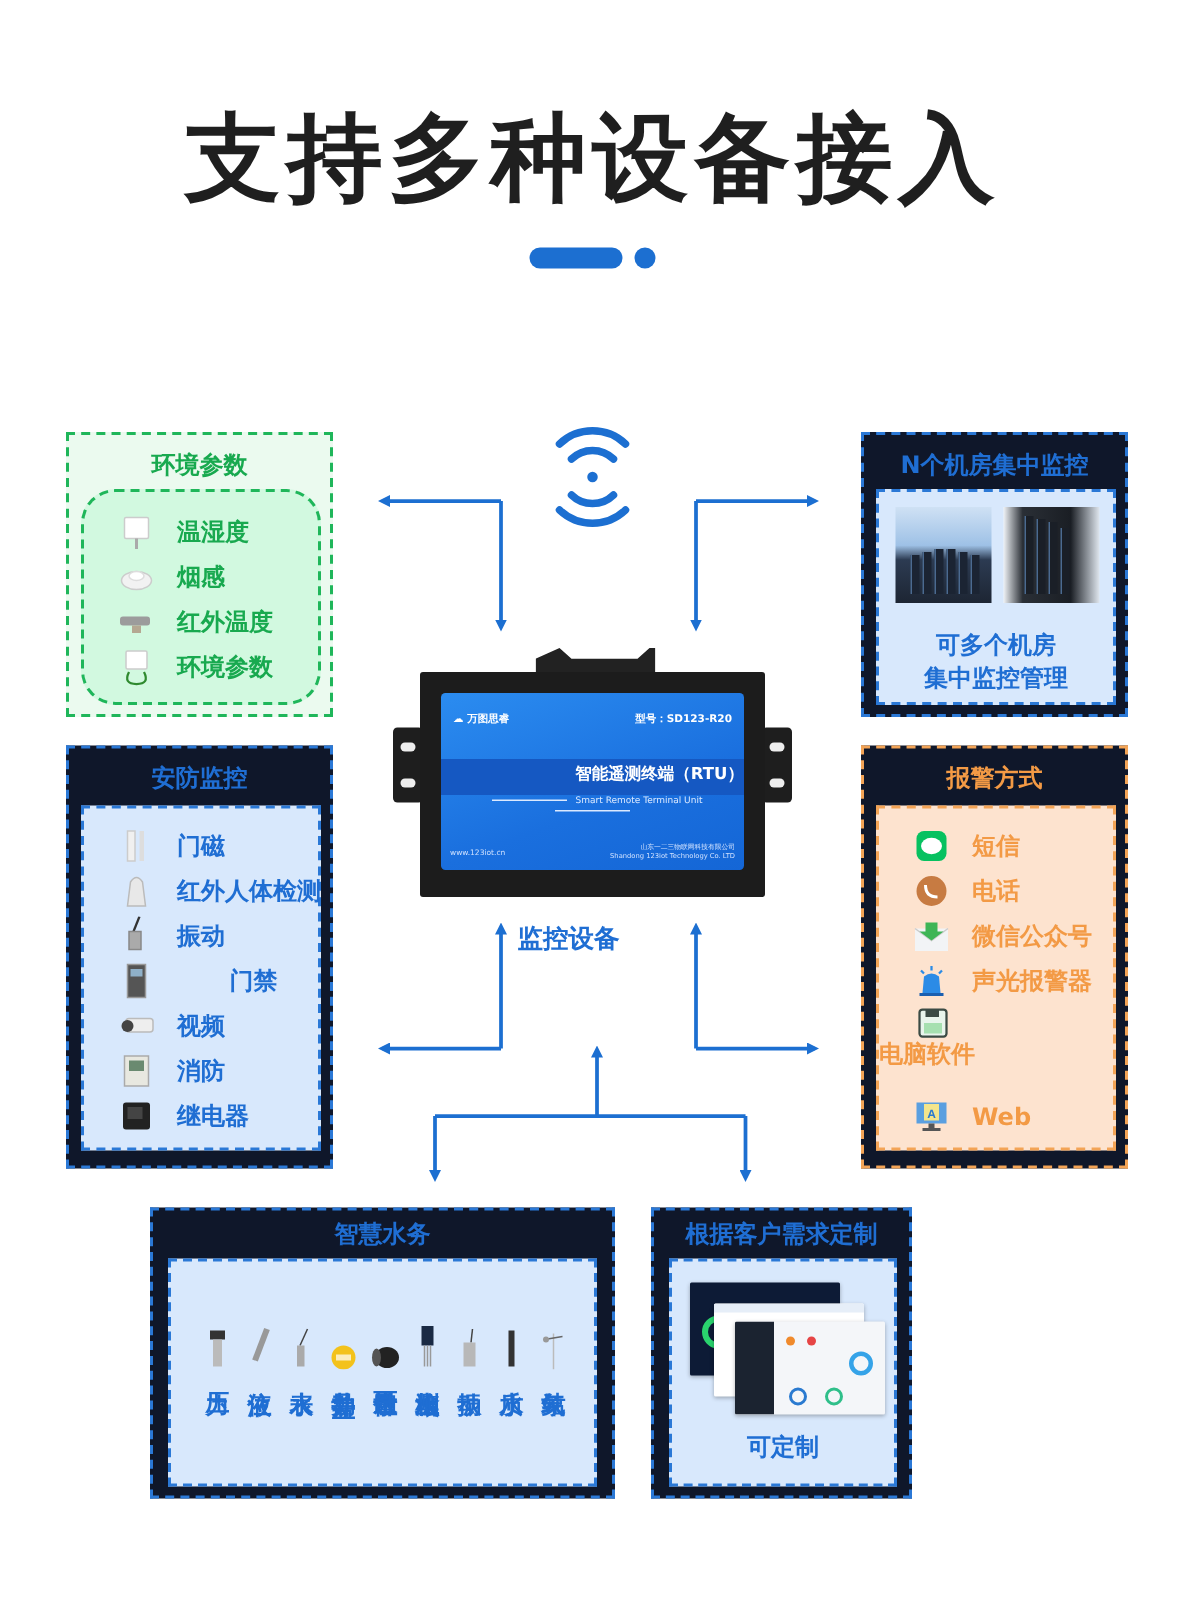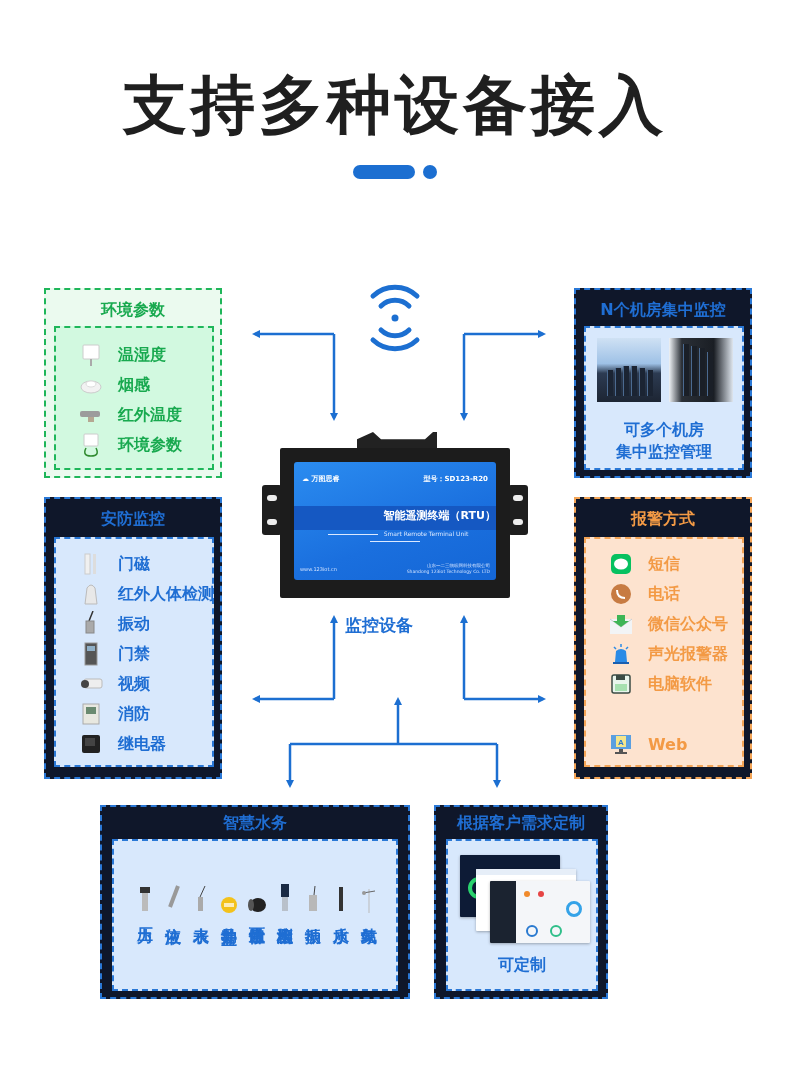--- a/index.html
+++ b/index.html
@@ -13,21 +13,21 @@
   .title-deco { position: absolute; top: 165px; left: 0; width: 790px; height: 14px; }
   .deco-bar { position: absolute; left: 353px; top: 0; width: 62px; height: 14px; border-radius: 7px; background: #1c6fd1; }
   .deco-dot { position: absolute; left: 423px; top: 0; width: 14px; height: 14px; border-radius: 50%; background: #1c6fd1; }
 
   .panel { position: absolute; border: 2px dashed; }
   .panel-title { position: absolute; left: 0; width: 100%; text-align: center; font-size: 16px; font-weight: bold; }
   .inner { position: absolute; border: 2px dashed; }
 
   
   .p-green { border-color: #1fb65a; background: #ebfaef; }
-  .p-green .inner { border-color: #1fb65a; background: #d2f9e0; }
+  .p-green .inner { border-color: #1fb65a; background: #d2f9e0; border-radius: 23px; }
   .p-green .panel-title, .p-green .item-label { color: #18a94f; }
   
   .p-blue { border-color: #2a78d6; background: #0f172a; }
   .p-blue .inner { border-color: #2a78d6; background: #d8e8fc; }
   .p-blue .panel-title, .p-blue .item-label, .p-blue .center-text { color: #1f6ed3; }
   
   .p-orange { border-color: #f3a456; background: #0f172a; }
   .p-orange .inner { border-color: #f3a456; background: #fde3cf; }
   .p-orange .panel-title, .p-orange .item-label { color: #f39a45; }
 
@@ -195,21 +195,21 @@
     </div>
     <div class="item" style="top:72px;">
       <span class="item-icon">
           <svg width="20" height="26">
             <path d="M12,0 L8,10" stroke="#333" stroke-width="1.5"></path>
             <rect x="5" y="10" width="8" height="12" fill="#aaa" stroke="#888"></rect>
           </svg>
         </span>
       <span class="item-label">振动</span>
     </div>
-    <div class="item" style="top:102px;">
+    <div class="item" style="top:102px;gap:35px;">
       <span class="item-icon">
           <svg width="18" height="24">
             <rect x="3" y="1" width="12" height="22" fill="#555" stroke="#999"></rect>
             <rect x="5" y="4" width="8" height="5" fill="#8fb0c8"></rect>
           </svg>
         </span>
       <span class="item-label">门禁</span>
     </div>
     <div class="item" style="top:132px;">
       <span class="item-icon">
@@ -275,21 +275,21 @@
     <div class="item" style="top:102px;">
       <span class="item-icon">
           <svg width="22" height="22">
             <path d="M5,19 L6,8 Q11,4 16,8 L17,19 Z" fill="#2b8be6"></path>
             <rect x="3" y="19" width="16" height="2" fill="#1a5fb0"></rect>
             <path d="M4,4 L6,6 M11,1 L11,4 M18,4 L16,6" stroke="#2b8be6" stroke-width="1.5"></path>
           </svg>
         </span>
       <span class="item-label">声光报警器</span>
     </div>
-    <div class="item" style="top:132px;">
+    <div class="item" style="top:132px;flex-direction:column;">
       <span class="item-icon">
           <svg width="22" height="22">
             <rect x="2" y="2" width="18" height="18" rx="2" fill="#e8f5ec" stroke="#3b4b44" stroke-width="1.5"></rect>
             <rect x="6" y="2" width="9" height="5" fill="#3b4b44"></rect>
             <rect x="5" y="11" width="12" height="7" fill="#a6e0b0"></rect>
           </svg>
         </span>
       <span class="item-label">电脑软件</span>
     </div>
     <div class="item" style="top:192px;">

